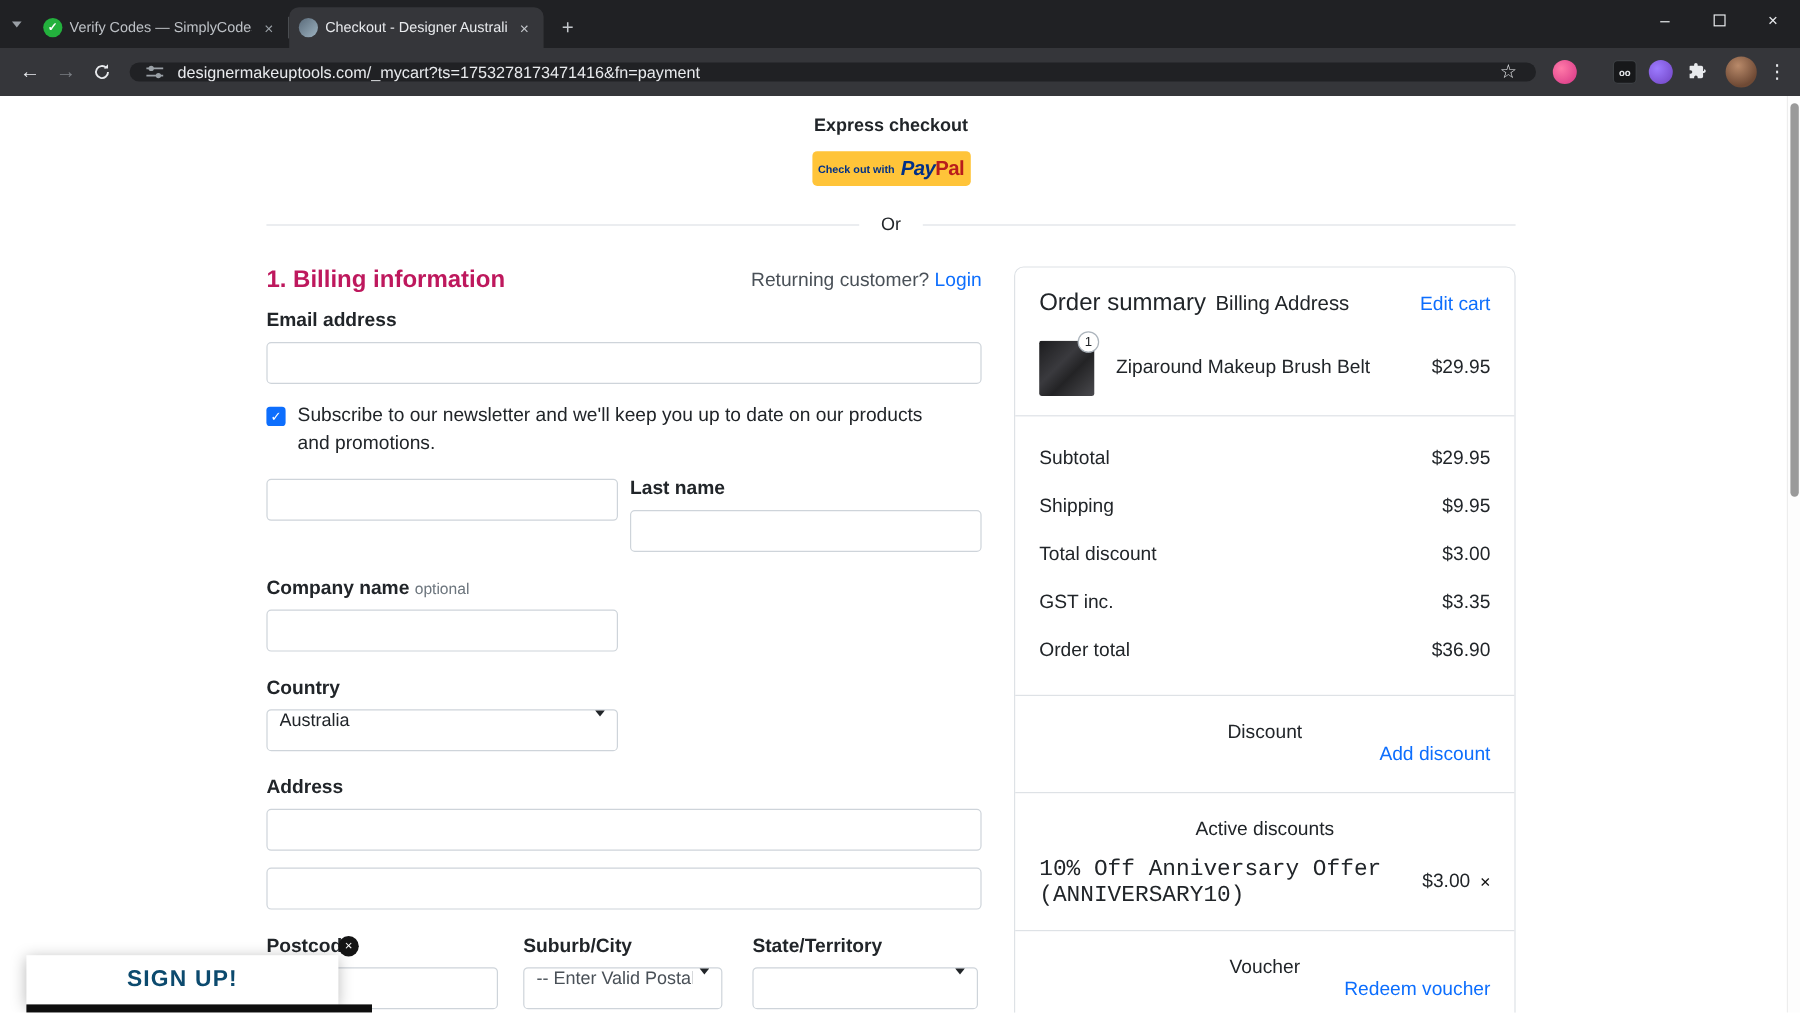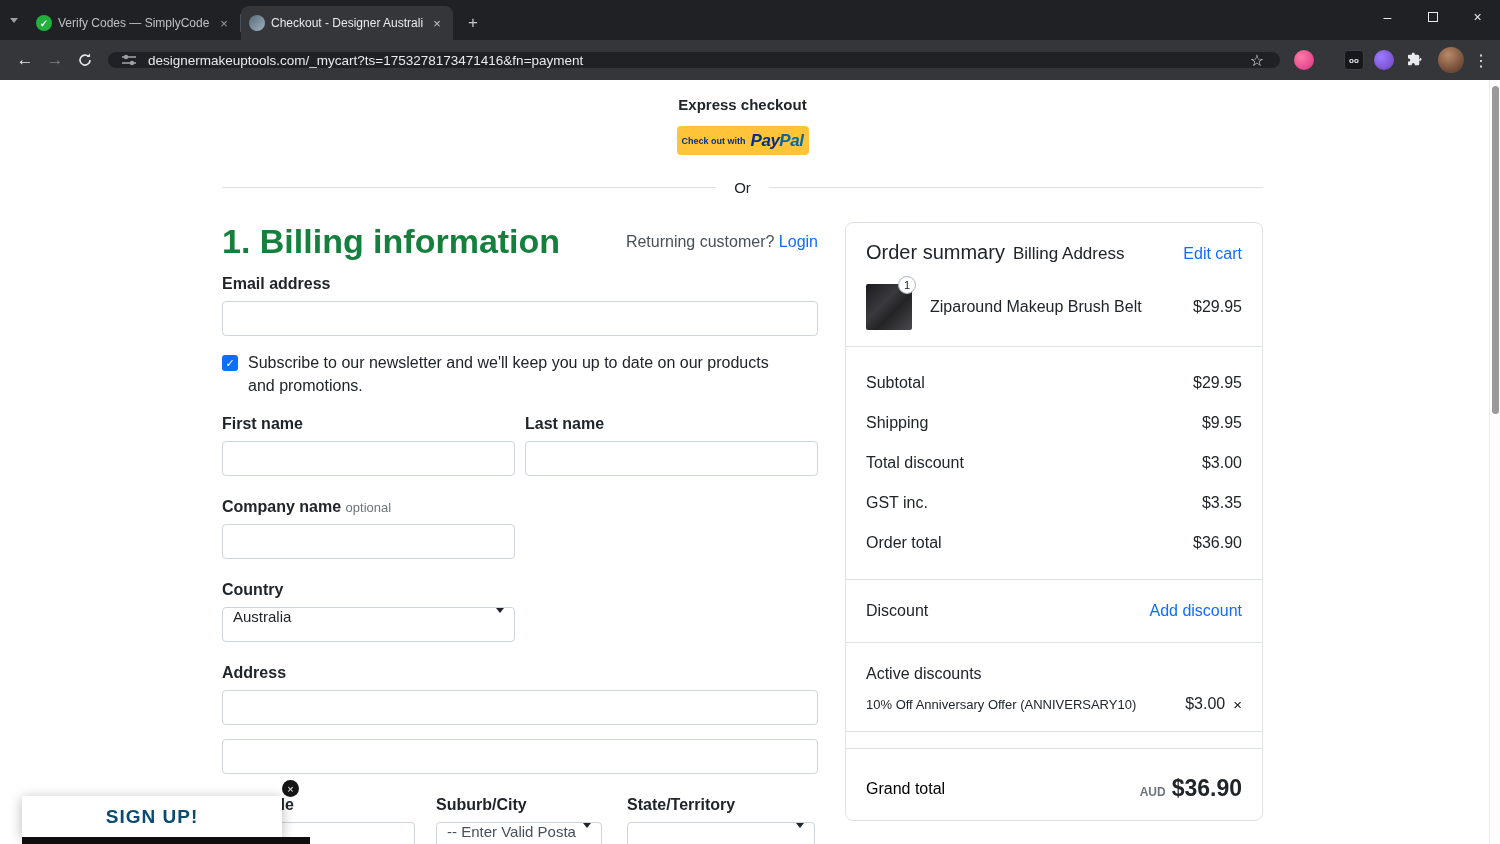--- a/index.html
+++ b/index.html
@@ -41,32 +41,32 @@
 
   
   .page { position:relative; height:764px; background:#fff; overflow:hidden; }
   .content { width:1041px; margin-left:222px; padding-top:16px; }
 
   .express { text-align:center; }
   .express-heading { font-size:15px; font-weight:bold; color:#212529; }
   .paypal-btn { margin:13px auto 0; width:132px; height:29px; background:#ffc439; border:none; border-radius:4px; display:flex; align-items:center; justify-content:center; cursor:pointer; }
   .pp-small { font-size:9px; color:#003087; font-weight:bold; margin-right:5px; }
   .pp-pay { font-size:17px; font-weight:900; font-style:italic; color:#003087; letter-spacing:-0.5px; }
-  .pp-pal { font-size:17px; font-weight:900; font-style:italic; color:#0369a1; letter-spacing:-0.5px; }
+  .pp-pal { font-size:17px; font-weight:900; color:#b91c1c; letter-spacing:-0.5px; }
 
   .or-divider { display:flex; align-items:center; gap:18px; margin-top:24px; }
   .or-line { flex:1; border-top:1px solid #dee2e6; }
   .or-text { font-size:15px; color:#212529; }
 
   .main { display:flex; margin-top:26px; align-items:flex-start; }
   .left-col { width:596px; }
   .right-col { width:418px; margin-left:27px; }
 
   .billing-header { display:flex; justify-content:space-between; align-items:center; }
-  .billing-title { font-size:34px; font-weight:bold; color:#15803d; }
+  .billing-title { font-size:20px; font-weight:bold; color:#be185d; }
   .returning { font-size:16px; color:#495057; }
   .link { color:#0d6efd; text-decoration:none; cursor:pointer; }
 
   .flabel { display:block; font-size:16px; font-weight:bold; color:#212529; margin-bottom:8px; }
   .optional { font-size:13px; font-weight:normal; color:#6c757d; }
   .tinput { width:100%; height:35px; border:1px solid #ced4da; border-radius:4px; padding:0 10px; font-size:15px; font-family:"Liberation Sans",sans-serif; color:#212529; background:#fff; }
   .group { margin-top:20px; }
   .group-sm { margin-top:22px; }
 
   .check-row { display:flex; margin-top:16px; }
@@ -102,23 +102,23 @@
   .thumb { width:46px; height:46px; border-radius:2px;
     background:linear-gradient(135deg,#1c1c1e 0%,#3a3a3e 40%,#232325 60%,#4a4a4e 100%);
     background-color:#2a2a2c; }
   .qty-badge { position:absolute; top:-8px; right:-4px; width:18px; height:18px; border-radius:50%; background:#fff; border:1px solid #adb5bd; font-size:11px; color:#212529; display:flex; align-items:center; justify-content:center; }
   .prod-name { margin-left:18px; font-size:16px; color:#212529; }
   .prod-price { margin-left:auto; font-size:16px; color:#212529; }
 
   .card hr { border:0; border-top:1px solid #dee2e6; margin:16px -20px; }
   .srow { display:flex; align-items:center; padding:11px 0; font-size:16px; color:#212529; }
   .srow .val { margin-left:auto; }
-  .srow-tight { padding:6px 0; }
+  .srow-tight { padding:6px 0;flex-direction:column; }
   .active-discount-item { display:flex; align-items:center; padding:6px 0 2px; }
-  .ad-label { font-size:13px; color:#212529; }
+  .ad-label { font-size:19px; color:#212529;font-family:Liberation Mono, monospace; }
   .ad-right { margin-left:auto; display:flex; align-items:center; }
   .ad-value { font-size:16px; color:#212529; }
   .remove-x { margin-left:8px; font-size:15px; color:#111; cursor:pointer; line-height:1; }
   .grand-row { display:flex; align-items:center; padding-top:10px; }
   .grand-right { margin-left:auto; display:flex; align-items:baseline; gap:6px; }
   .currency { font-size:12px; color:#6c757d; font-weight:bold; }
   .grand-amount { font-size:23px; font-weight:bold; color:#212529; }
 
   
   .signup-popup { position:absolute; left:22px; top:716px; width:260px; height:42px; background:#fff; box-shadow:0 2px 12px rgba(0,0,0,.28); display:flex; align-items:center; justify-content:center; z-index:10; }
@@ -239,21 +239,20 @@
 
         <div class="check-row">
           <span class="checkbox">
               <span>✓</span>
             </span>
           <span class="check-label">Subscribe to our newsletter and we'll keep you up to date on our products and promotions.</span>
         </div>
 
         <div class="names-row">
           <div>
-            <label class="flabel">First name</label>
             <input class="tinput" type="text" style="">
           </div>
           <div>
             <label class="flabel">Last name</label>
             <input class="tinput" type="text" style="">
           </div>
         </div>
 
         <div class="group-sm">
           <label class="flabel">
@@ -354,20 +353,24 @@
           <div class="active-discount-item">
             <span class="ad-label">10% Off Anniversary Offer (ANNIVERSARY10)</span>
             <span class="ad-right">
               <span class="ad-value">$3.00</span>
               <span class="remove-x">×</span>
             </span>
           </div>
 
           <hr>
 
+          <div class="srow srow-tight">
+            <span>Voucher</span>
+            <a class="link val">Redeem voucher</a>
+          </div>
 
           <hr>
 
           <div class="grand-row">
             <span style="font-size:16px;">Grand total</span>
             <span class="grand-right">
               <span class="currency">AUD</span>
               <span class="grand-amount">$36.90</span>
             </span>
           </div>

